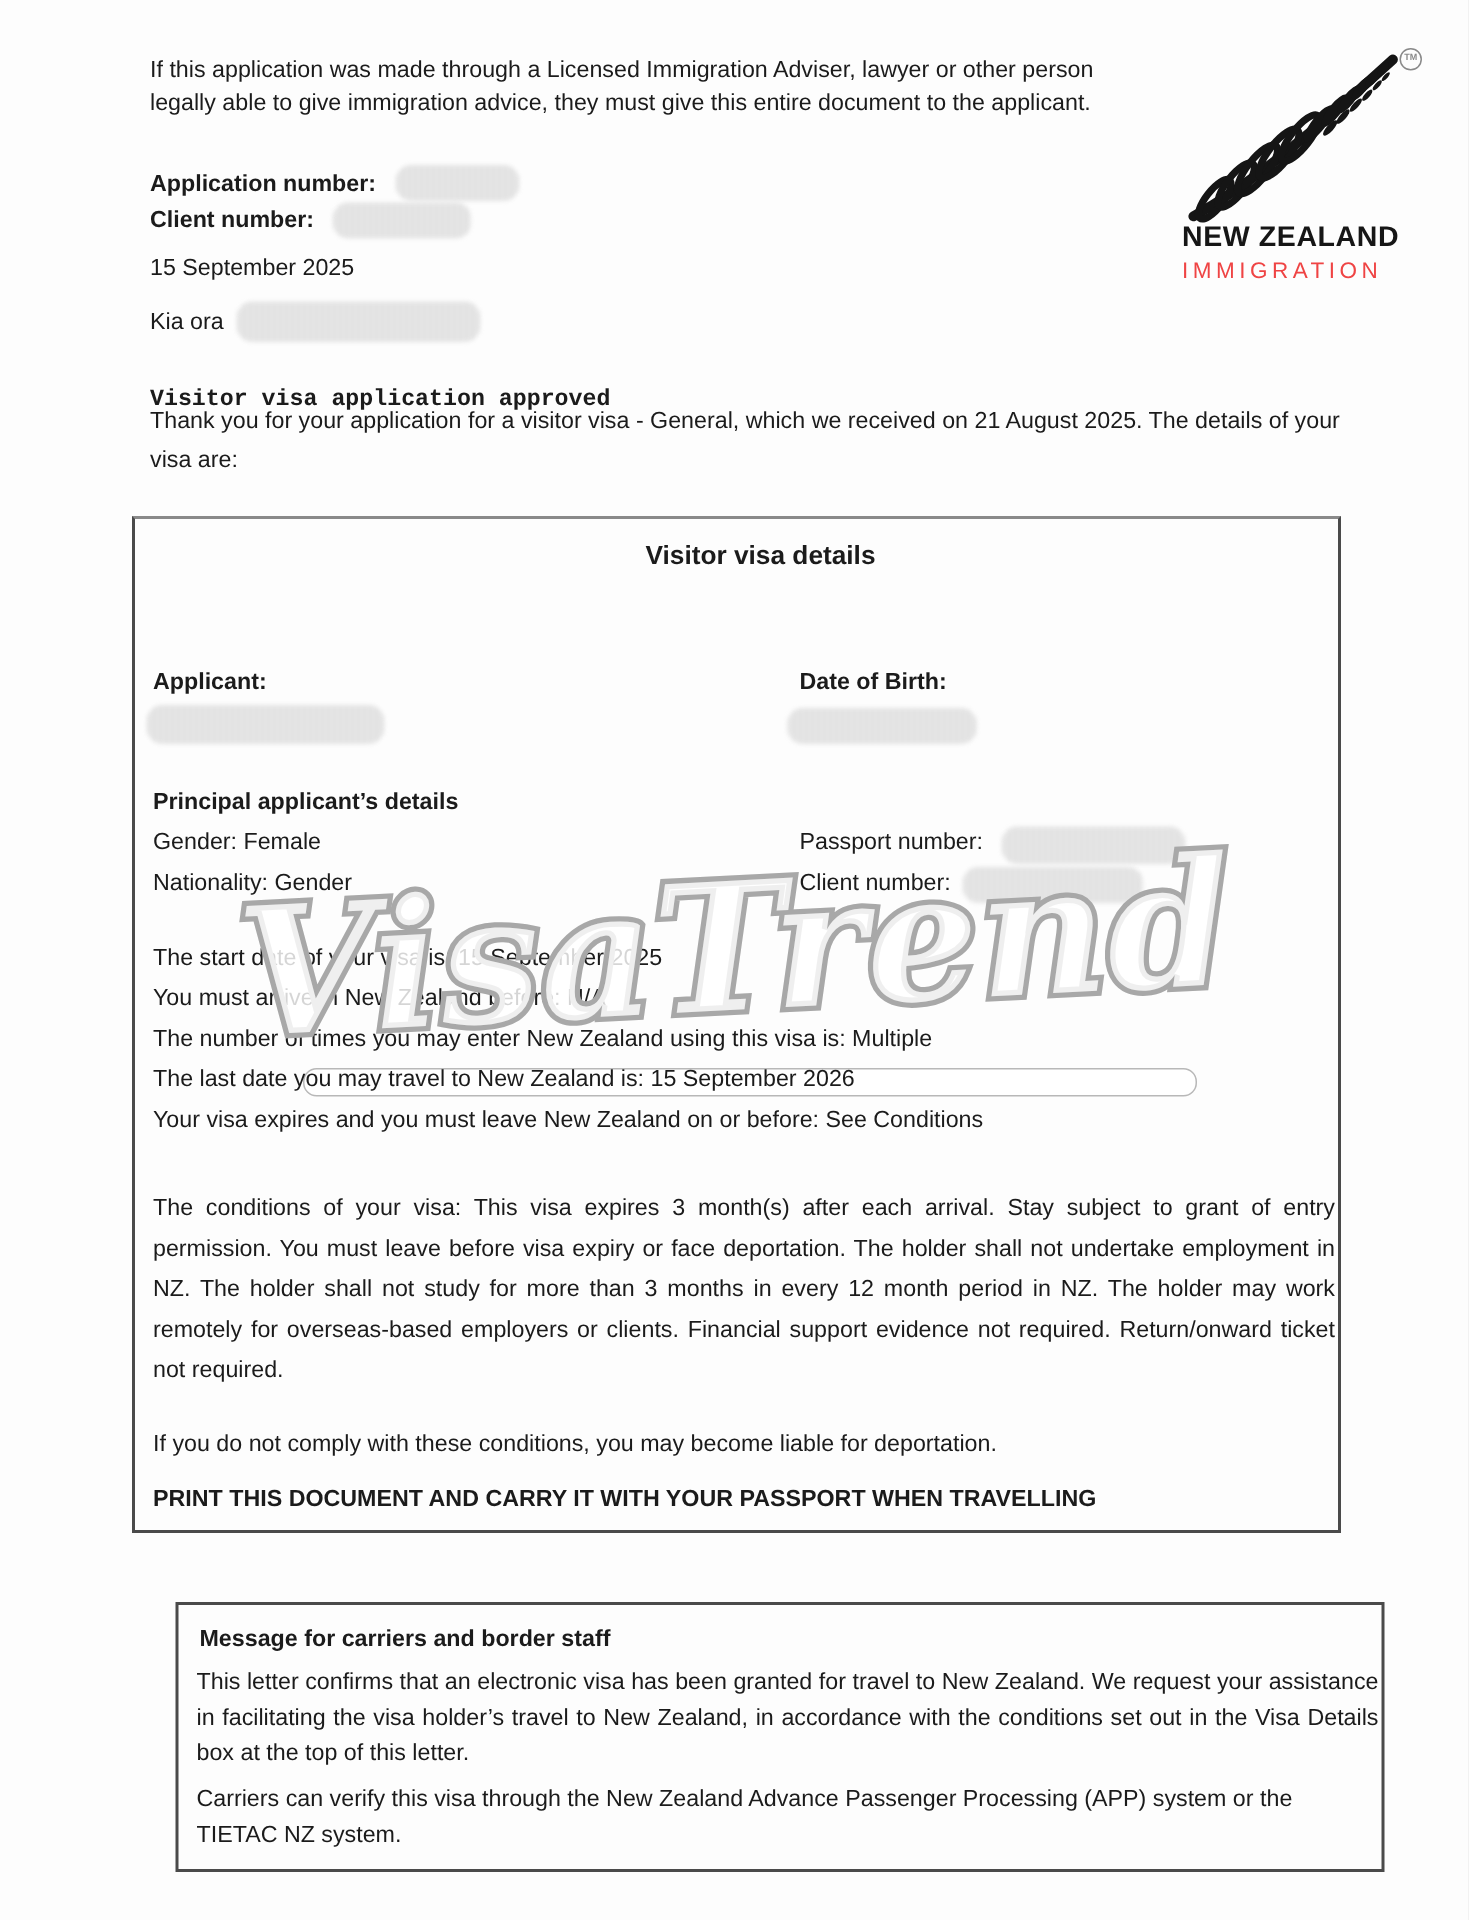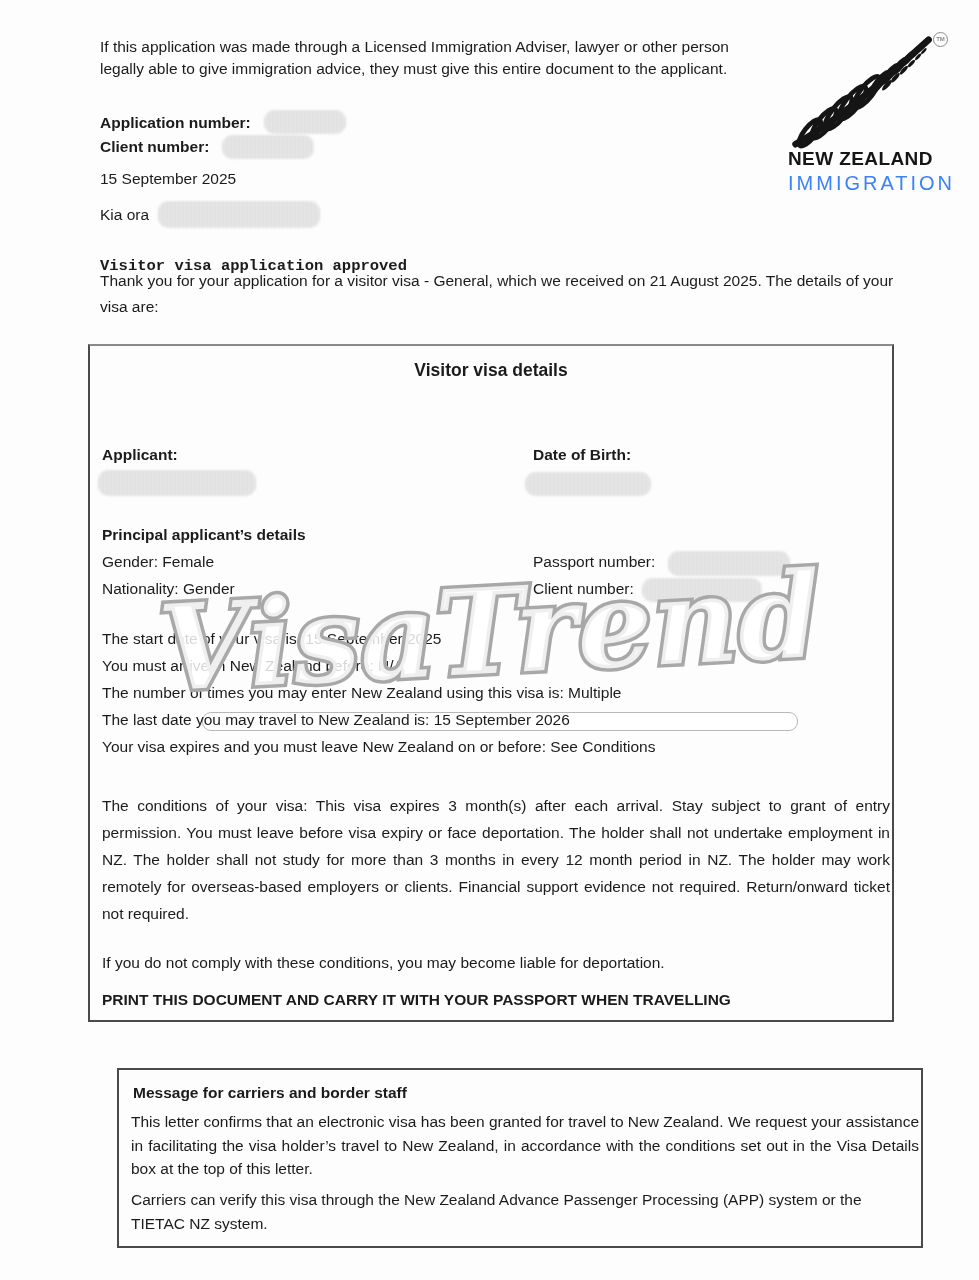--- a/index.html
+++ b/index.html
@@ -16,35 +16,35 @@
     position:absolute;border-radius:10px;
     background:#dcdcdc;
     background-image:repeating-linear-gradient(90deg,#d7d7d7 0 2px,#e4e4e4 2px 4px),
                      repeating-linear-gradient(0deg,#dadada 0 2px,#e6e6e6 2px 4px);
     filter:blur(1.3px);opacity:.8;
   }
   .box{
     position:absolute;left:88px;width:806px;background:transparent;
     border:2px solid #4a4a4a;border-top-color:#8a8a8a;box-sizing:border-box;
   }
-  .box-title{position:absolute;left:0;width:100%;text-align:center;font-weight:bold;font-size:17.5px;}
+  .box-title{position:absolute;left:16px;width:100%;text-align:center;font-weight:bold;font-size:17.5px;}
   .lineitem{position:absolute;left:12px;font-size:15.5px;white-space:nowrap;z-index:1;}
   .watermark-svg{position:absolute;left:128px;top:538px;z-index:2;pointer-events:none;}
   .watermark-svg text{
     font-family:"DejaVu Serif",serif;font-style:italic;font-weight:bold;
     font-size:118px;fill:rgba(255,255,255,0.82);
     stroke:#a8a8a8;stroke-width:7px;paint-order:stroke;
   }
   .pill{
     position:absolute;z-index:3;background:#ffffff;border:1px solid #b8b8b8;
     border-radius:9px;
   }
   .ztop{z-index:4;}
   .logo-nz{font-weight:bold;font-size:19px;letter-spacing:.4px;color:#161616;white-space:nowrap;}
-  .logo-imm{font-size:20px;letter-spacing:3px;color:#3b82f6;white-space:nowrap;}
+  .logo-imm{font-size:15px;letter-spacing:3px;color:#ef4444;white-space:nowrap;}
   .tm{
     position:absolute;width:13px;height:13px;border:1px solid #8a8a8a;border-radius:50%;
     font-size:6px;color:#8a8a8a;text-align:center;line-height:13px;font-weight:bold;
   }
   .fern{position:absolute;}
   .fern ellipse.loop{fill:none;stroke:#151515;stroke-width:5;}
   .fern ellipse.solid{fill:#151515;}
   .fern path.stem{fill:none;stroke:#151515;stroke-width:7;stroke-linecap:round;}
 </style>
 </head>

